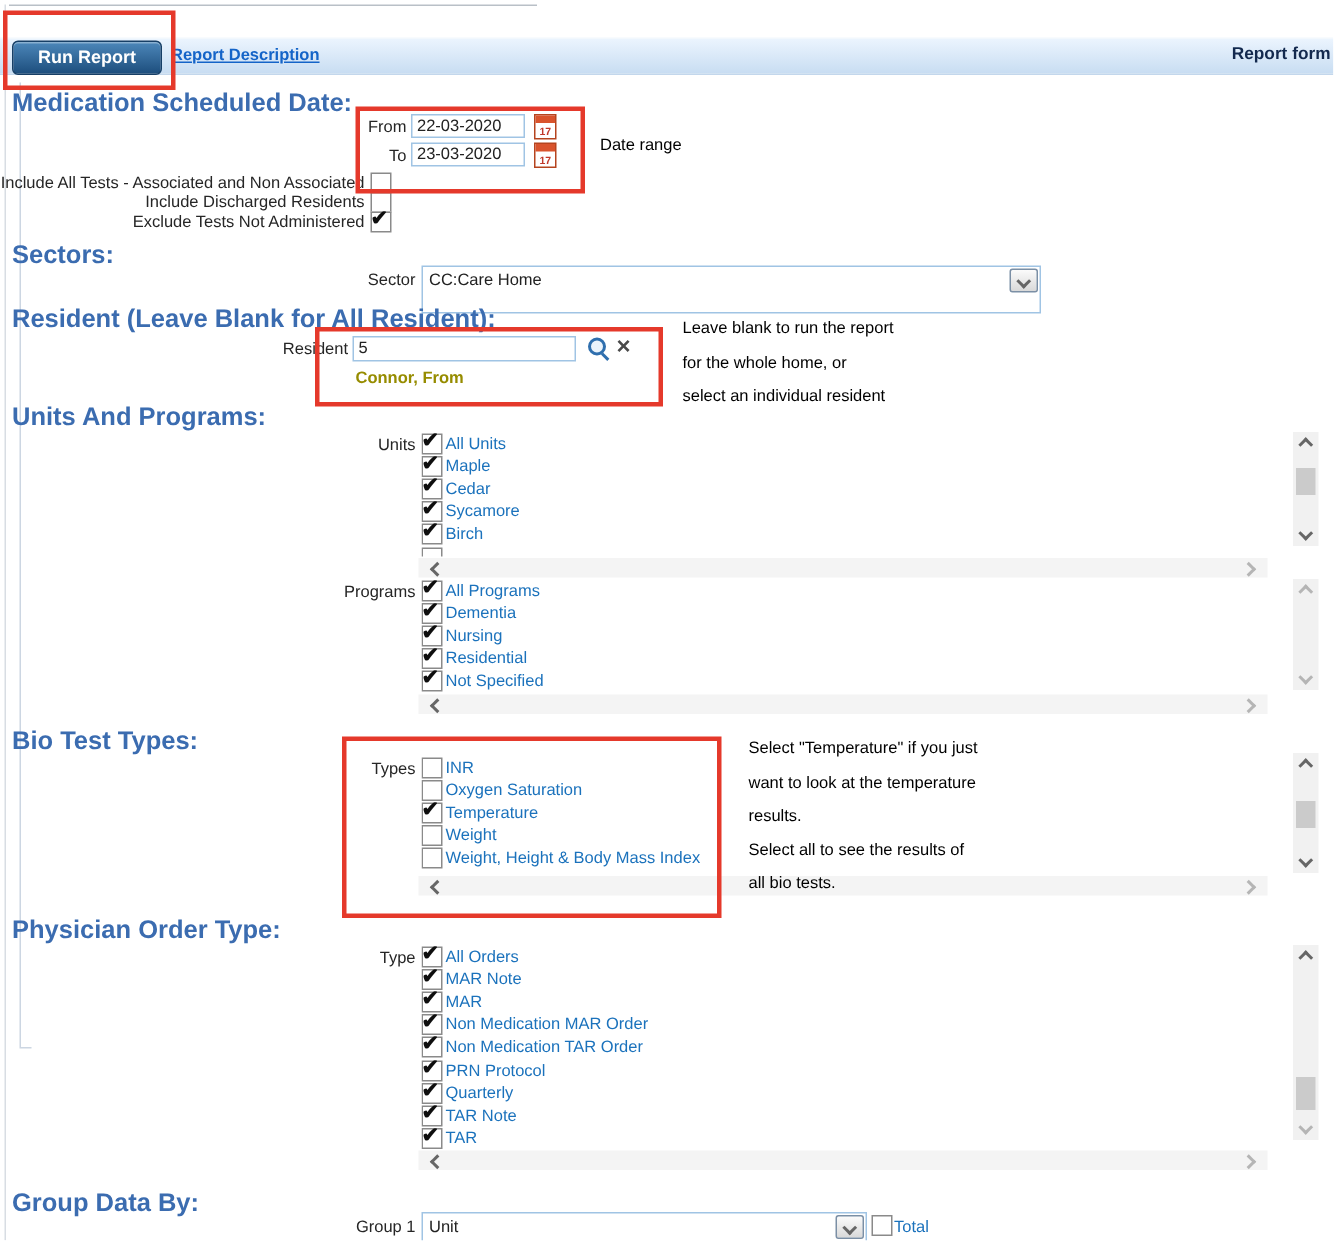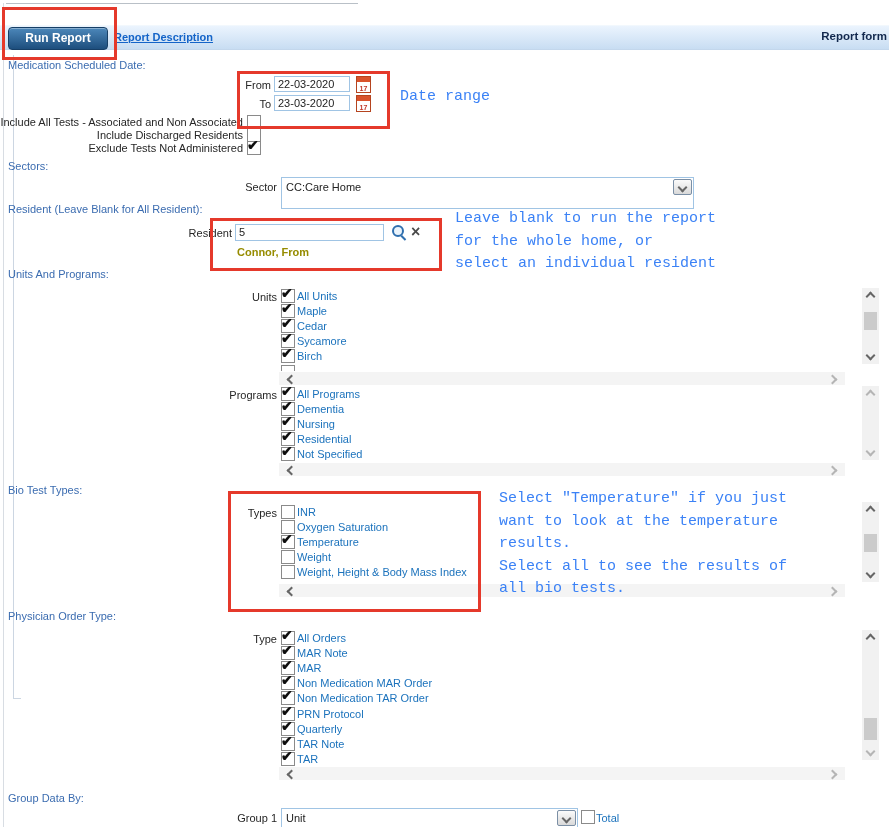--- a/index.html
+++ b/index.html
@@ -18,23 +18,23 @@
           border-top:1px solid #f2f8fd;border-bottom:1px solid #c3d7ec;}
   .runbtn{position:absolute;left:8px;top:27px;width:98px;height:21px;border-radius:4px;
           background:linear-gradient(#4c87ba,#1d4e7d);border:1px solid #173f66;
           color:#fff;font-weight:700;font-size:12px;text-align:center;line-height:20px;
           box-shadow:inset 0 1px 0 rgba(255,255,255,.35);cursor:pointer;}
   .rdesc{position:absolute;left:114px;top:31px;font-size:11px;font-weight:700;
          color:#1464c8;text-decoration:underline;cursor:pointer;}
   .rform{position:absolute;right:2px;top:30px;font-size:11.5px;font-weight:700;color:#13294e;}
 
   
-  .sect{position:absolute;font-weight:400;font-size:11px;color:#3b6cb0;white-space:nowrap;}
+  .sect{position:absolute;font-weight:700;font-size:17px;color:#3b6cb0;white-space:nowrap;}
   .flabel{position:absolute;font-size:11px;color:#262626;white-space:nowrap;}
-  .note{position:absolute;color:#3b82f6;font-size:15px;line-height:22.5px;white-space:pre-line;font-family:Liberation Mono, monospace;}
+  .note{position:absolute;color:#000000;font-size:11px;line-height:22.5px;white-space:pre-line;}
 
   
   .tin{position:absolute;border:1px solid #a0c4e4;background:#fff;font-size:11px;color:#222;
        font-family:"Liberation Sans",sans-serif;padding:1px 3px 0 3px;box-sizing:border-box;}
   .combo{position:absolute;height:32px;border:1px solid #a0c4e4;background:#fff;box-sizing:border-box;}
   .combo .val{position:absolute;left:4px;top:3px;font-size:11px;color:#222;white-space:nowrap;}
   .combo .btn{position:absolute;right:1px;top:1px;width:17px;height:14px;border:1px solid #7b8fa5;
               border-radius:2px;background:linear-gradient(#fbfbfb,#d9d9d9);
               display:flex;align-items:center;justify-content:center;cursor:pointer;}
 

